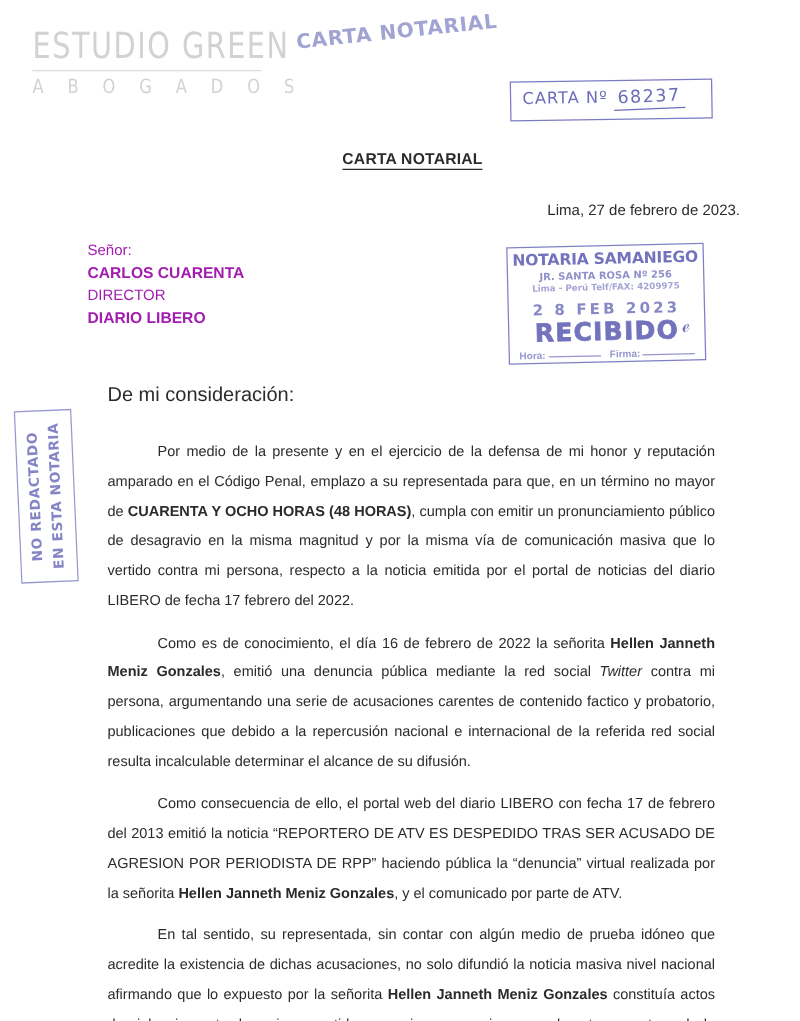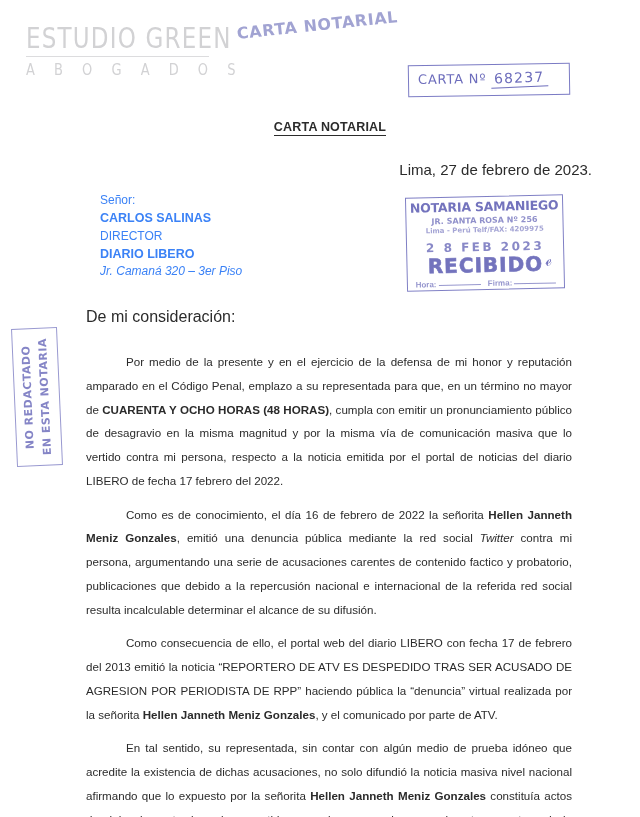--- a/index.html
+++ b/index.html
@@ -225,30 +225,30 @@
   }
   .doc-title span {
     border-bottom: 1.4px solid #2b2b2b;
     padding-bottom: 1px;
   }
 
   .date-line {
     position: absolute;
     right: 68px;
     top: 161px;
-    font-size: 15px;
+    font-size: 12px;
     color: #2b2b2b;
   }
 
   .addressee {
     position: absolute;
-    left: 100px;
+    left: 70px;
     top: 192px;
     font-size: 12px;
-    color: #3b82f6;
+    color: #a21caf;
     line-height: 1.45;
   }
   .addressee .b { font-weight: 700; font-size: 12.5px; }
   .addressee .i { font-style: italic; }
 
   .salutation {
     position: absolute;
     left: 86px;
     top: 308px;
     font-size: 16px;
@@ -319,24 +319,23 @@
   </div>
 
   <div class="doc-title">
     <span>CARTA NOTARIAL</span>
   </div>
 
   <div class="date-line">Lima, 27 de febrero de 2023.</div>
 
   <div class="addressee">
     <div>Señor:</div>
-    <div class="b">CARLOS SALINAS</div>
+    <div class="b">CARLOS CUARENTA</div>
     <div>DIRECTOR</div>
     <div class="b">DIARIO LIBERO</div>
-    <div class="i">Jr. Camaná 320 – 3er Piso</div>
   </div>
 
   <div class="salutation">De mi consideración:</div>
 
   <div class="body-text" id="body-text">
       <p><span>Por medio de la presente y en el ejercicio de la defensa de mi honor y reputación amparado en el Código Penal, emplazo a su representada para que, en un término no mayor de </span><b>CUARENTA Y OCHO HORAS (48 HORAS)</b><span>, cumpla con emitir un pronunciamiento público de desagravio en la misma magnitud y por la misma vía de comunicación masiva que lo vertido contra mi persona, respecto a la noticia emitida por el portal de noticias del diario LIBERO de fecha 17 febrero del 2022.</span></p>
       <p><span>Como es de conocimiento, el día 16 de febrero de 2022 la señorita </span><b>Hellen Janneth Meniz Gonzales</b><span>, emitió una denuncia pública mediante la red social </span><i>Twitter</i><span> contra mi persona, argumentando una serie de acusaciones carentes de contenido factico y probatorio, publicaciones que debido a la repercusión nacional e internacional de la referida red social resulta incalculable determinar el alcance de su difusión.</span></p>
       <p><span>Como consecuencia de ello, el portal web del diario LIBERO con fecha 17 de febrero del 2013 emitió la noticia “REPORTERO DE ATV ES DESPEDIDO TRAS SER ACUSADO DE AGRESION POR PERIODISTA DE RPP” haciendo pública la “denuncia” virtual realizada por la señorita </span><b>Hellen Janneth Meniz Gonzales</b><span>, y el comunicado por parte de ATV.</span></p>
       <p><span>En tal sentido, su representada, sin contar con algún medio de prueba idóneo que acredite la existencia de dichas acusaciones, no solo difundió la noticia masiva nivel nacional afirmando que lo expuesto por la señorita </span><b>Hellen Janneth Meniz Gonzales</b><span> constituía actos de violencia contra la mujer cometidos por mi persona, sino que, al no tener certeza de la imputación realizada por la referida denunciante amplió la gama de posibilidades a</span></p>
     </div>

